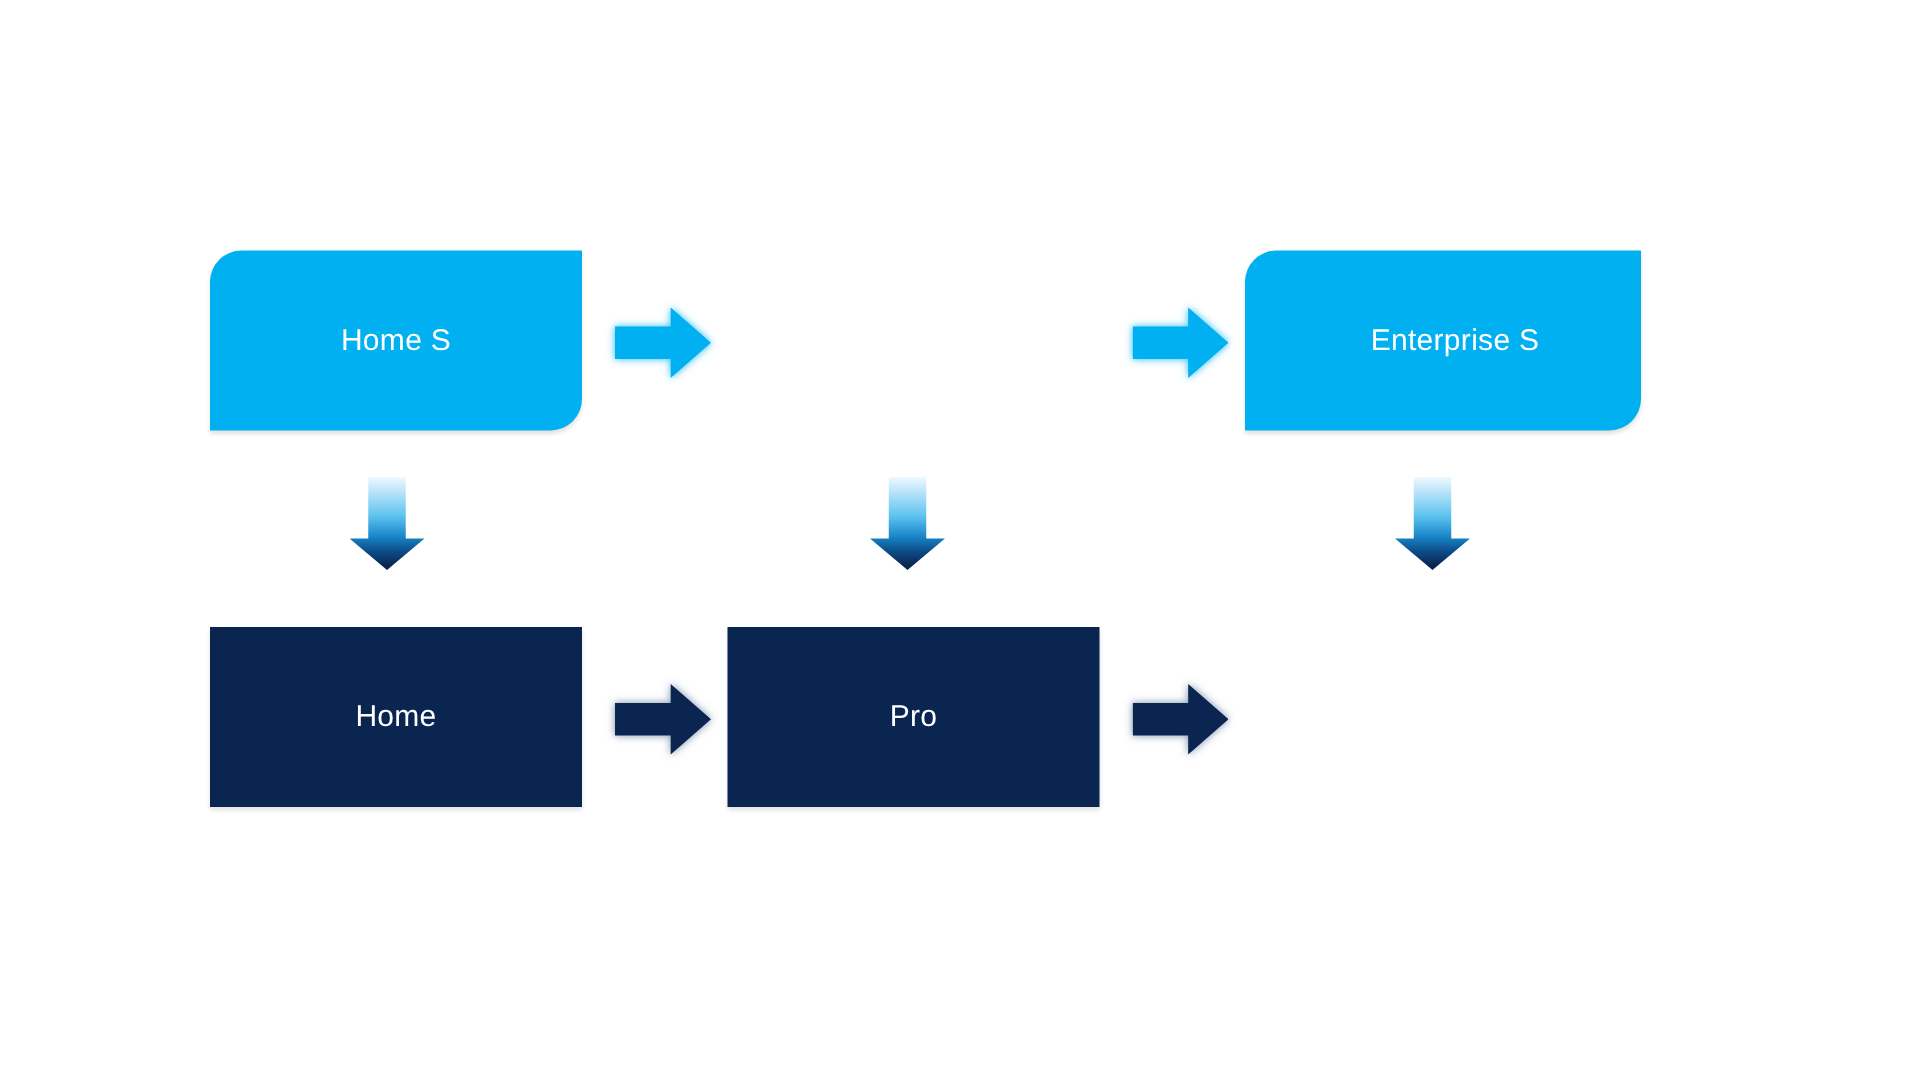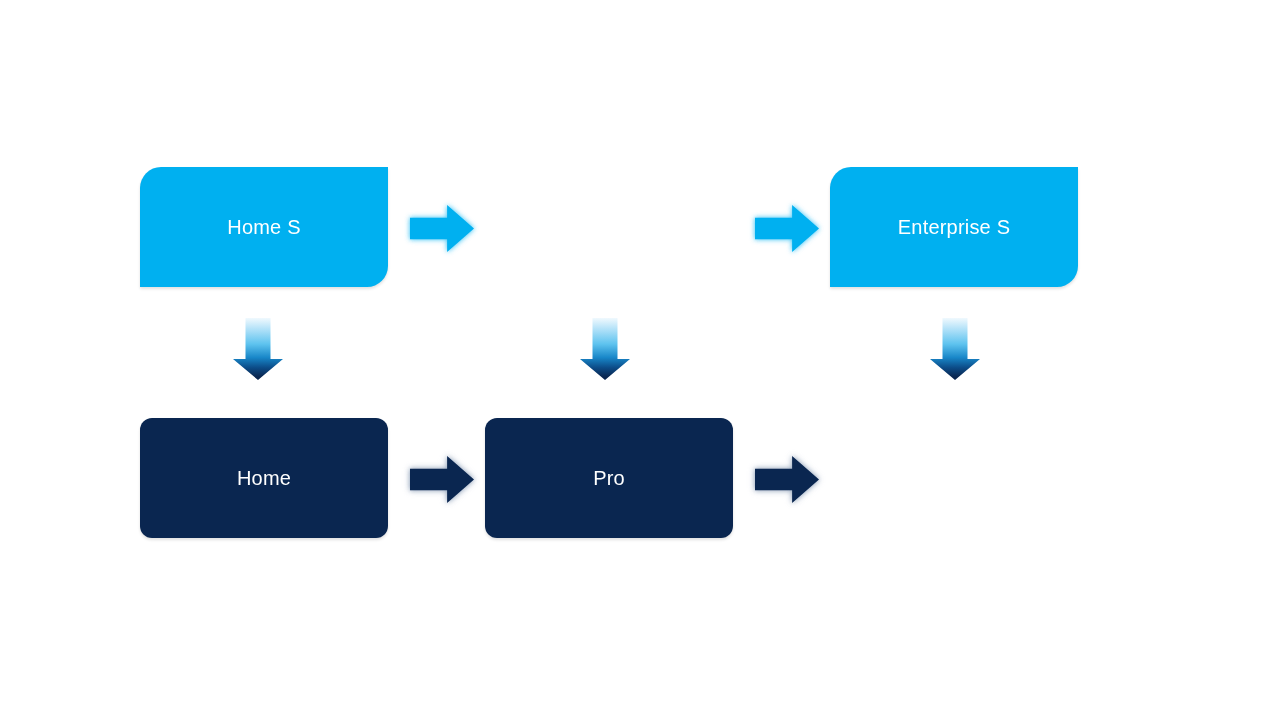--- a/index.html
+++ b/index.html
@@ -32,25 +32,24 @@
   .node.top-style {
     top: 167px;
     background: var(--primary, #00B0F0);
     border-radius: 21px 0 21px 0;
     box-shadow: 0 2px 3px rgba(0,0,0,0.12);
   }
   .node.bottom-style {
     top: 418px;
     background: var(--dark, #0A2650);
     box-shadow: 0 2px 3px rgba(0,0,0,0.12);
-    border-radius: 12px;
   }
   .col-0 { left: 140px; }
   .col-1 { left: 485px; }
-  .col-2 { left: 830px; }
+  .col-2 { left: 830px; padding-left: 16px; }
 
   
   .harrow {
     position: absolute;
     width: 64px;
     height: 47px;
   }
   .harrow .shape {
     width: 100%;
     height: 100%;

